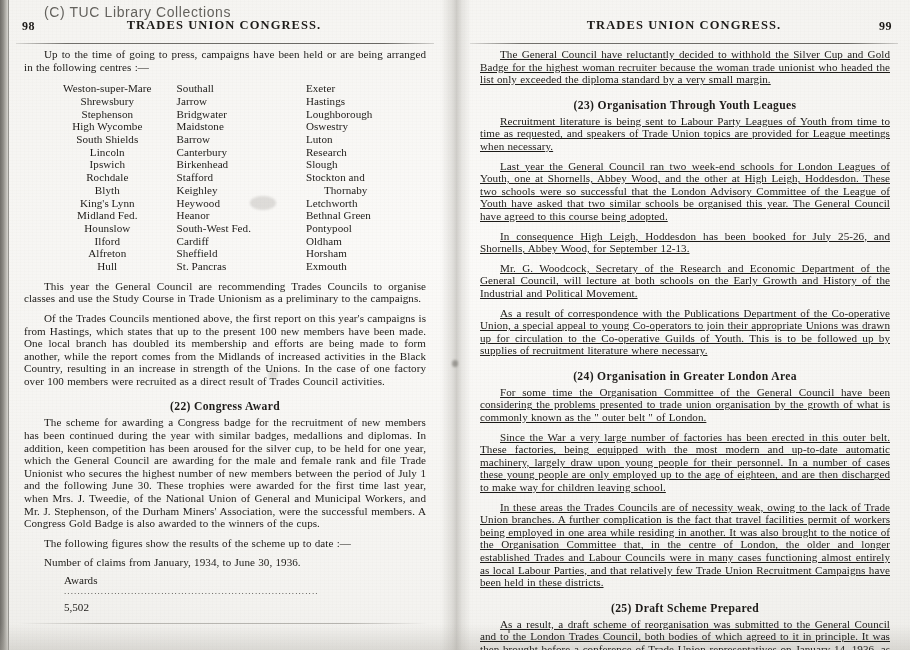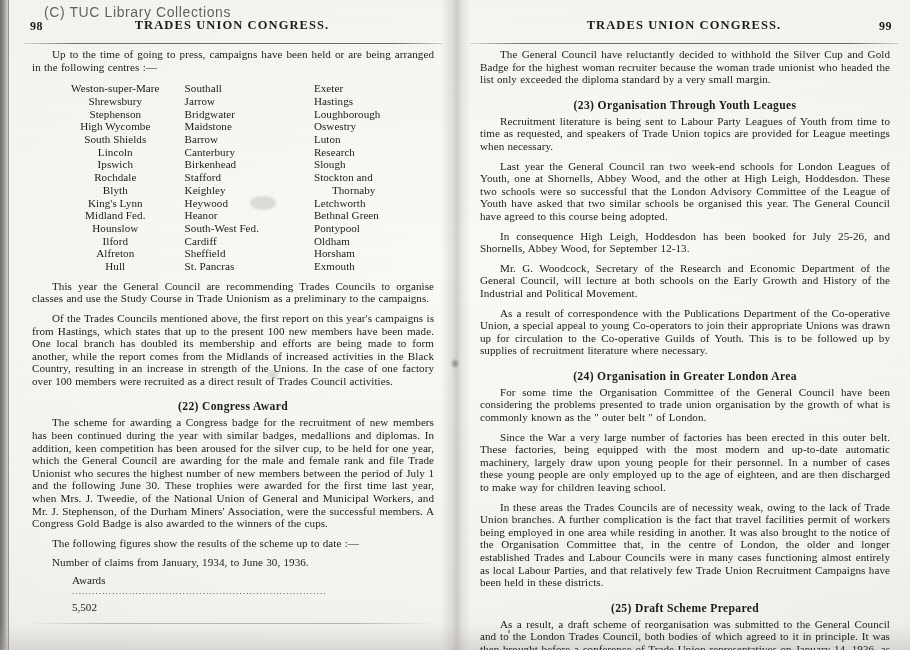--- a/index.html
+++ b/index.html
@@ -84,21 +84,21 @@
     margin-left: 32px;
   }
 
   
   .page {
     position: absolute;
     top: 0;
     height: 650px;
     color: #1d1b18;
   }
-  .page-left  { left: 22px;  width: 420px; }
+  .page-left  { left: 14px;  width: 420px; }
   .page-right { left: 470px; width: 428px; }
 
   .running-head {
     position: relative;
     height: 30px;
     margin-top: 18px;
   }
   .rh-title {
     position: absolute;
     left: 0; right: 0;
@@ -131,21 +131,21 @@
 
   p.para {
     margin: 0 0 3px 0;
     font-size: 11.1px;
     line-height: 12.6px;
     text-align: justify;
     text-indent: 20px;
     letter-spacing: .05px;
     word-spacing: .4px;
   }
-  p.para.tight { margin-bottom: 1px; }
+  p.para.tight { margin-bottom: 1px; text-decoration: underline; }
   p.para.gap   { margin-top: 7px; }
 
   h2.section-head {
     margin: 13px 0 3px 0;
     font-size: 11.6px;
     font-weight: bold;
     text-align: center;
     letter-spacing: .35px;
   }
 

